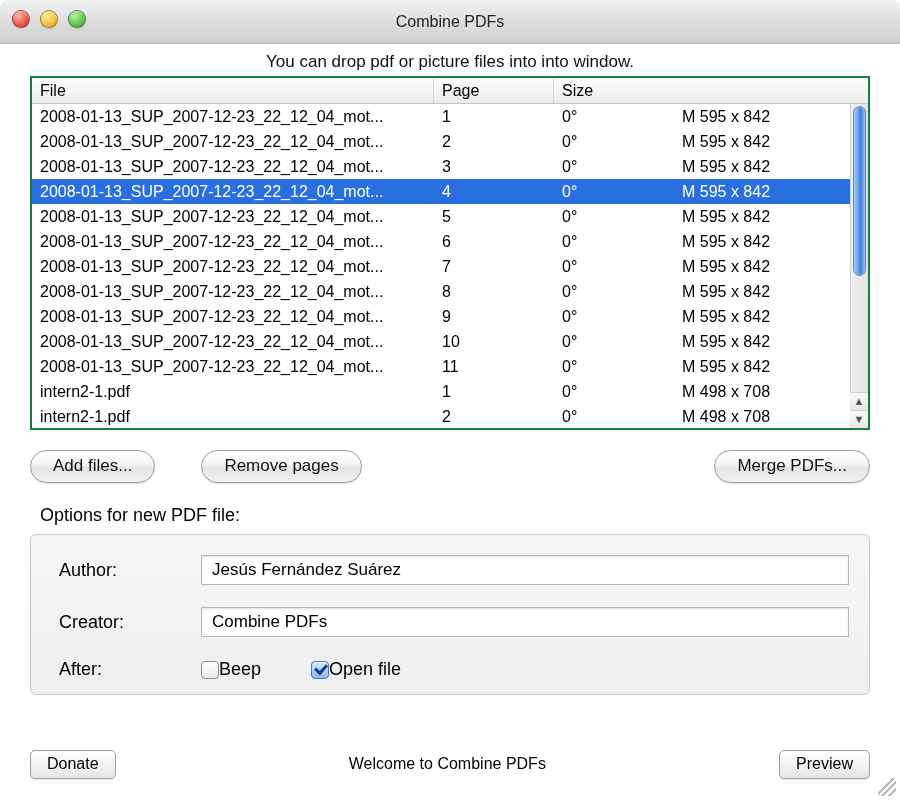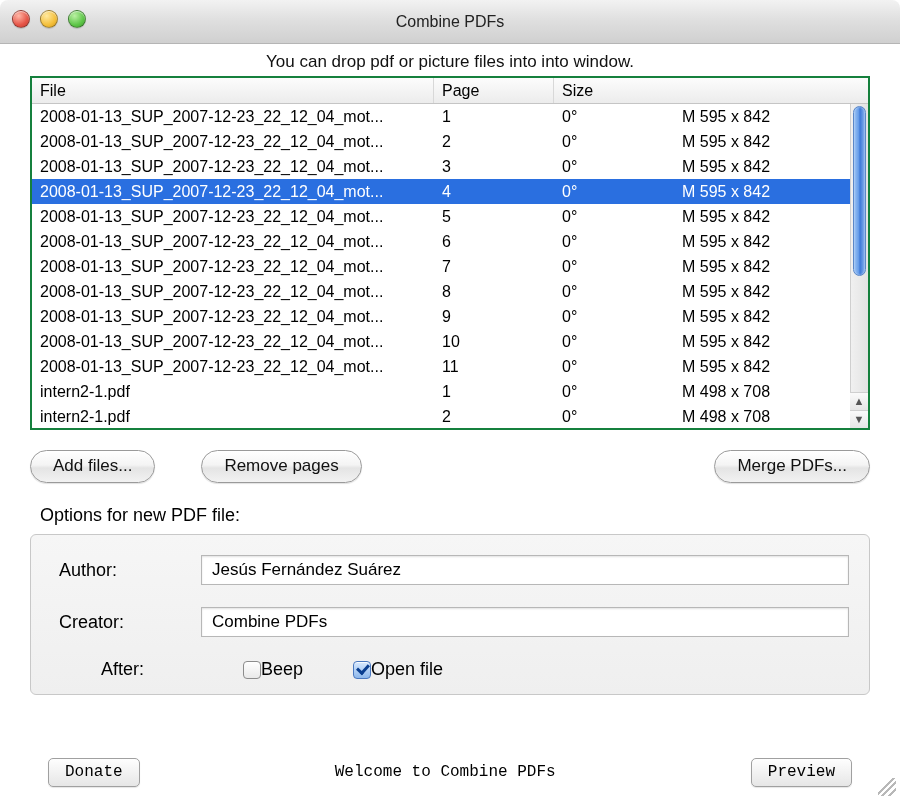--- a/index.html
+++ b/index.html
@@ -176,46 +176,45 @@
   .form-row input[type=text] {
     flex: 1;
     height: 30px;
     border: 1px solid #b7b7b7;
     background: #fff;
     font-size: 17px;
     padding: 2px 10px;
     font-family: inherit;
     box-shadow: inset 0 1px 2px rgba(0,0,0,0.12);
   }
-  .after-row { display:flex; align-items:center; margin-top: 4px; margin-left: 42px;}
+  .after-row { display:flex; align-items:center; margin-top: 4px;}
   .after-row .lbl { width:150px; font-size:18px; padding-left:8px;}
   .chk {
     display:flex; align-items:center; font-size:18px; margin-right: 50px;
   }
   .chkbox {
     width:18px; height:18px; border:1px solid #8c8c8c; border-radius:4px;
     background: linear-gradient(to bottom,#fff,#e9e9e9);
     box-shadow: inset 0 1px 0 rgba(255,255,255,0.8);
     position:relative;
   }
   .chkbox.checked { background: linear-gradient(to bottom,#d9eaff,#8db7eb); border-color:#4a78bf;}
   .chkbox.checked::after{
     content:""; position:absolute; left:3px; top:2px;
     width:9px; height:5px; border:3px solid #0a3e8f; border-top:none; border-right:none;
     transform: rotate(-48deg);
   }
 
   .bottombar {
     position: absolute;
-    left:0; right:0; bottom:0;
+    left:0; right:0; bottom:8px;
     height: 56px;
     display:flex;
     align-items:center;
-    padding: 0 48px;
-    font-family: Liberation Mono, monospace;
+    padding: 0 30px;
   }
   .sq-btn {
     font-size: 16px;
     padding: 4px 16px 5px 16px;
     border: 1px solid #a0a0a0;
     border-radius: 5px;
     background: linear-gradient(to bottom,#fefefe,#e6e6e6);
     box-shadow: 0 1px 1px rgba(0,0,0,0.1);
     cursor: default;
   }

